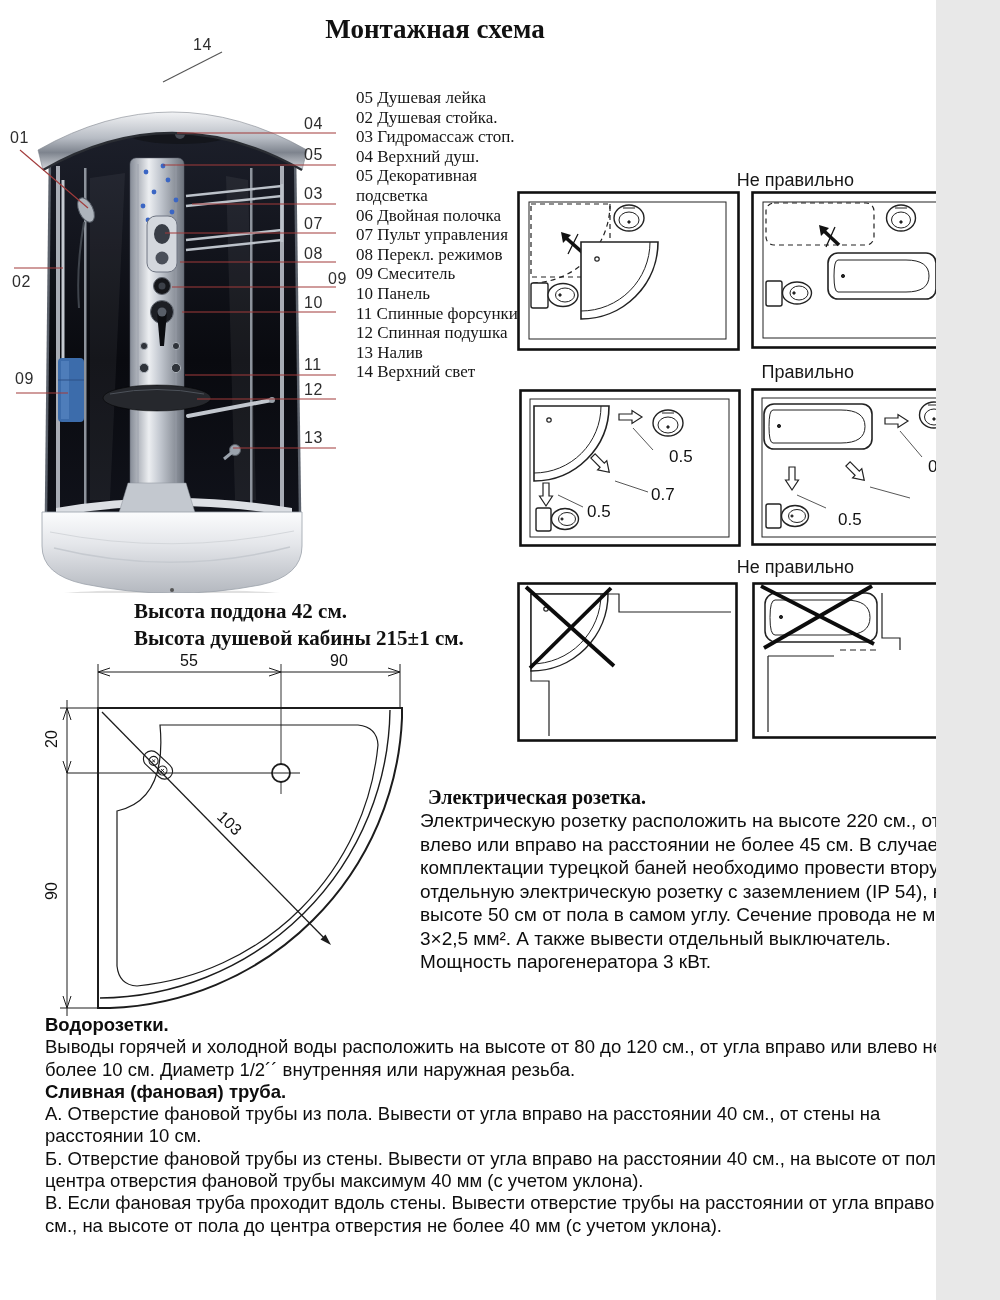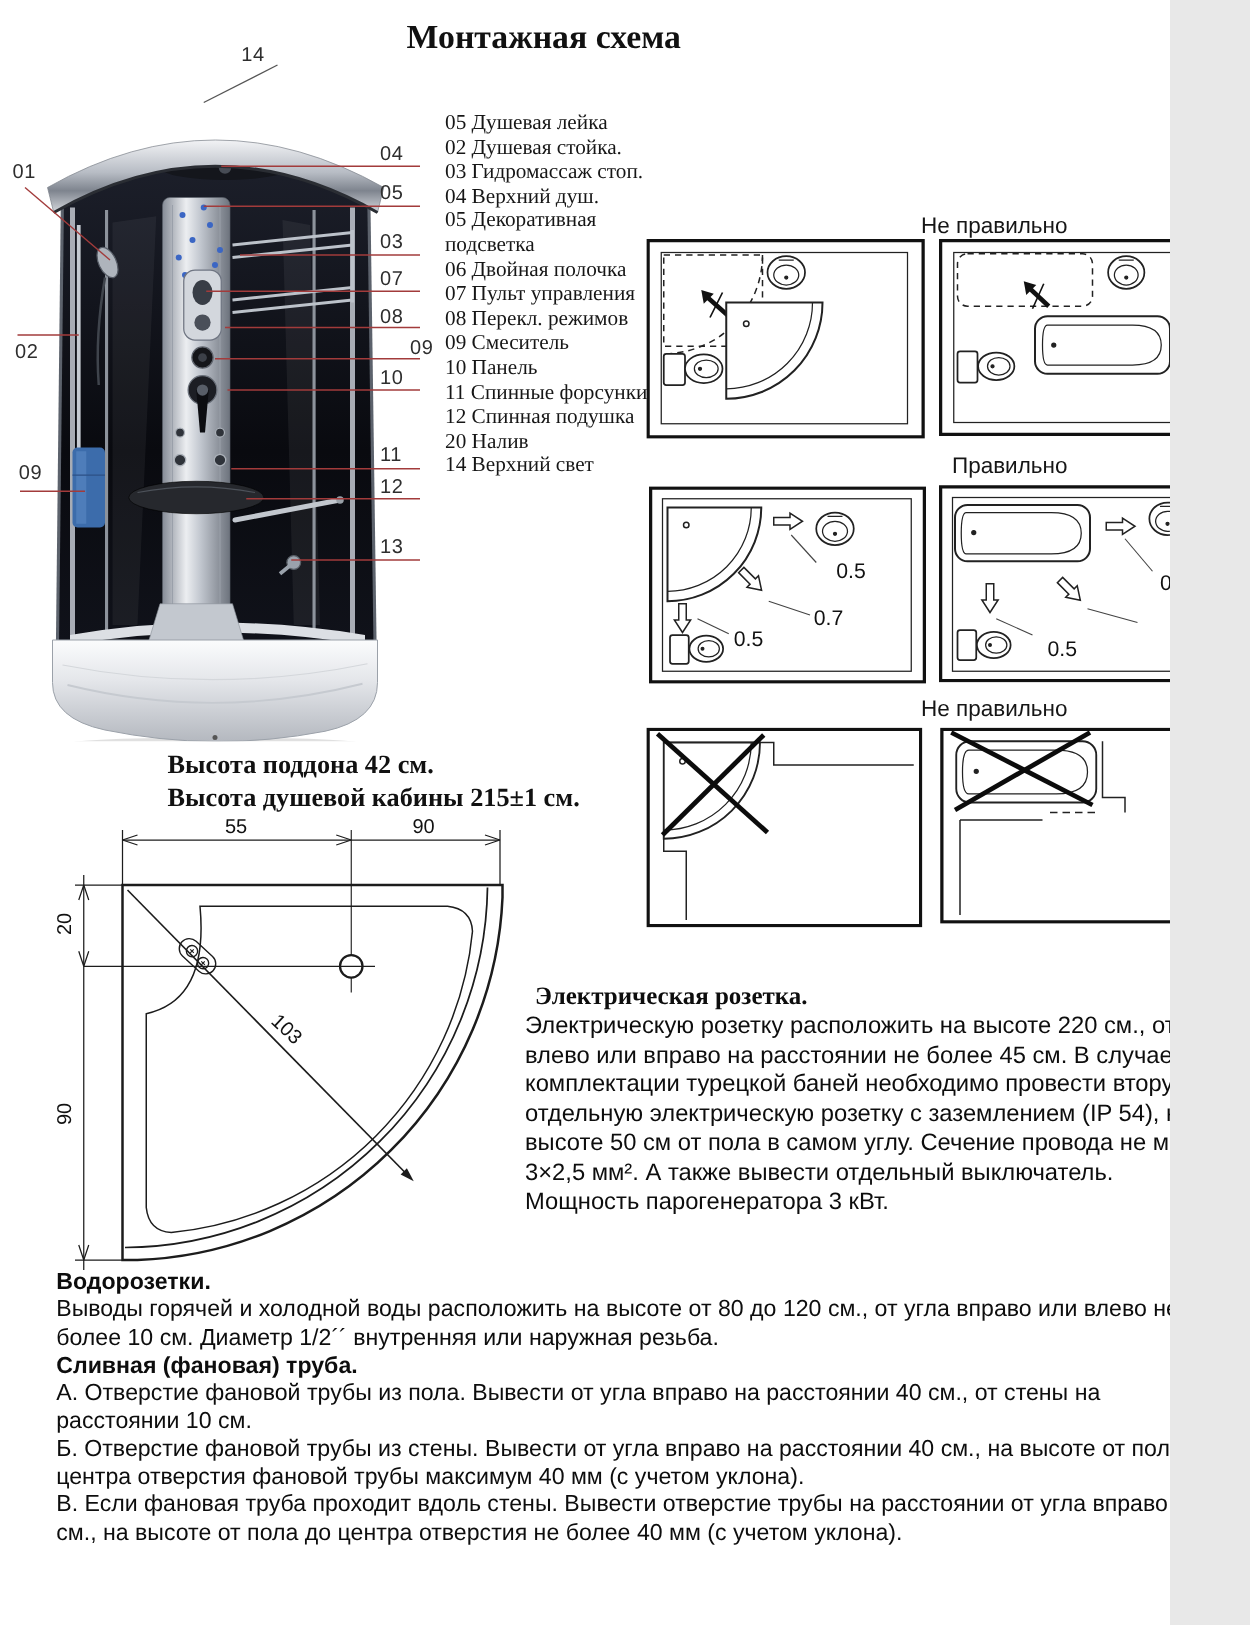--- a/index.html
+++ b/index.html
@@ -184,21 +184,21 @@
     <li>03 Гидромассаж стоп.</li>
     <li>04 Верхний душ.</li>
     <li>05 Декоративная подсветка</li>
     <li>06 Двойная полочка</li>
     <li>07 Пульт управления</li>
     <li>08 Перекл. режимов</li>
     <li>09 Смеситель</li>
     <li>10 Панель</li>
     <li>11 Спинные форсунки</li>
     <li>12 Спинная подушка</li>
-    <li>20 Налив</li>
+    <li>13 Налив</li>
     <li>14 Верхний свет</li>
   </ul>
 
   <div class="abs diag-label" style="left:654px;top:170px;width:200px;">Не правильно</div>
   <div class="abs diag-label" style="left:654px;top:362px;width:200px;">Правильно</div>
   <div class="abs diag-label" style="left:654px;top:557px;width:200px;">Не правильно</div>
 
   <svg class="abs" style="left:517px;top:191px;" width="223" height="160" viewBox="0 0 223 160">
     <rect x="1.5" y="1.5" width="220" height="157" fill="none" stroke="#111" stroke-width="2.6"></rect>
     <rect x="12" y="11" width="197" height="137" fill="none" stroke="#222" stroke-width="1"></rect>

